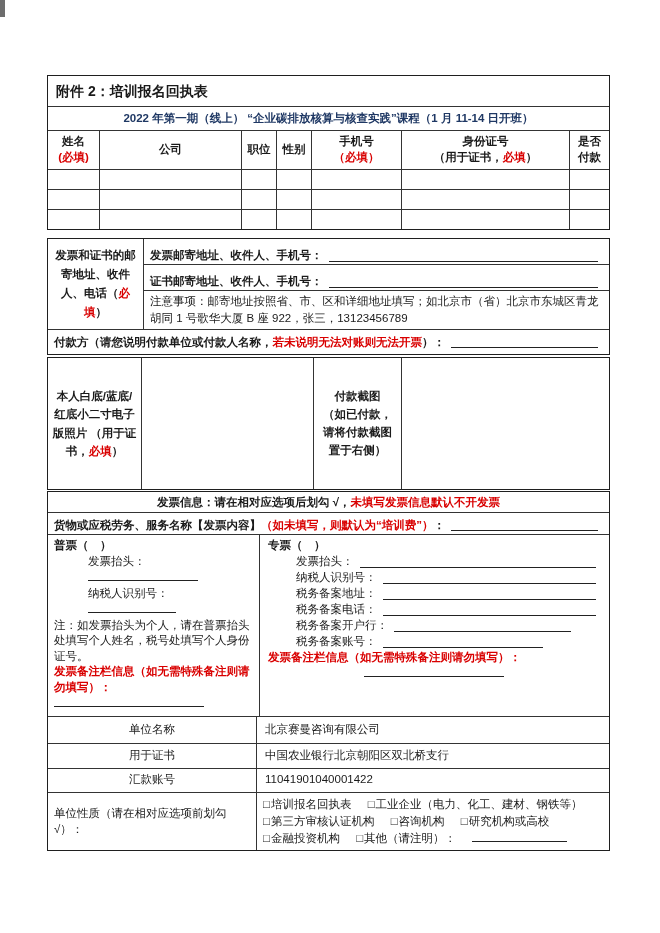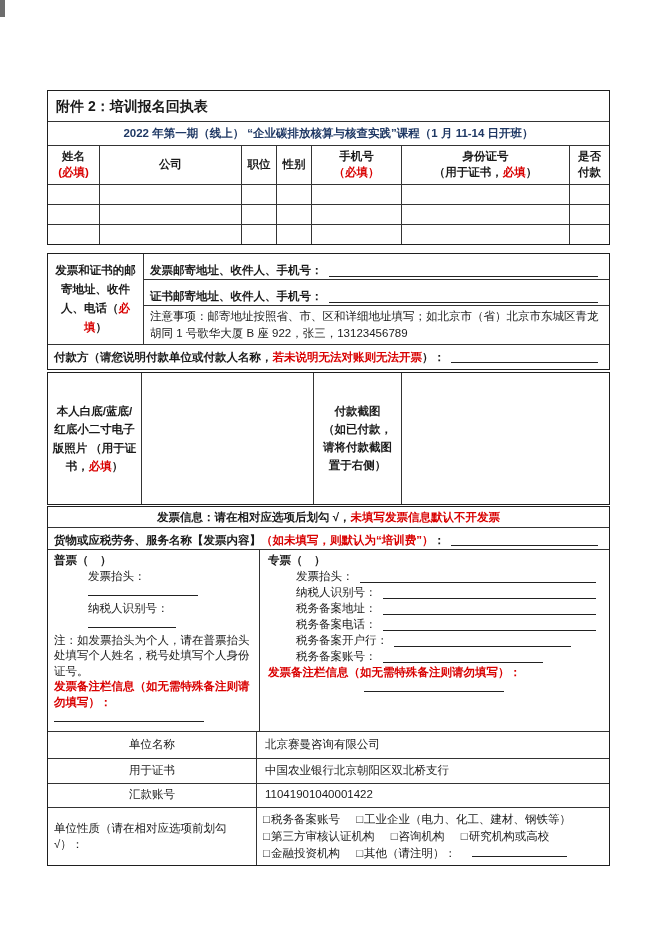--- a/index.html
+++ b/index.html
@@ -2,21 +2,21 @@
 <html><head>
 <meta charset="utf-8">
 <style>
   html,body { margin:0; padding:0; background:#ffffff; }
   .page {
     position:relative; width:660px; height:933px; background:#ffffff;
     font-family:"Liberation Sans","DejaVu Sans",sans-serif; color:#1a1a1a;
     overflow:hidden; border-right:1px solid #e3e3e3; border-bottom:1px solid #e9e9e9;
   }
   .artifact { position:absolute; left:0; top:0; width:5px; height:17px; background:#6d6d6d; }
-  .form { position:absolute; left:47px; top:90px; width:563px; font-size:11.5px; line-height:1.35; }
+  .form { position:absolute; left:47px; top:75px; width:563px; font-size:11.5px; line-height:1.35; }
   .sec { border:1.5px solid #1f1f1f; box-sizing:border-box; background:#fff; }
   .bt { border-top:1px solid #343434; }
   .bL { border-left:1px solid #343434; }
   .b { font-weight:bold; }
   .rq { color:#d90000; }
   .blue { color:#1f3864; }
   .center { text-align:center; }
   .flexr { display:flex; align-items:flex-end; }
   .fill { flex:1 1 auto; border-bottom:1px solid #222; height:13px; margin:0 3px 2px 6px; min-width:20px; }
   .ul { display:inline-block; border-bottom:1px solid #222; height:11px; vertical-align:baseline; }
@@ -250,21 +250,21 @@
       <div class="remitgrid bt r3">
         <div class="rl">汇款账号</div>
         <div class="rv bL">11041901040001422</div>
       </div>
 
 
       <div class="remitgrid bt">
         <div class="rl left">单位性质（请在相对应选项前划勾 √）：</div>
         <div class="orgs bL">
           <div>
-            <span class="opt"><span class="cb">□</span><span>税务备案账号</span></span>
+            <span class="opt"><span class="cb">□</span><span>培训报名回执表</span></span>
             <span class="opt"><span class="cb">□</span><span>工业企业（电力、化工、建材、钢铁等）</span></span>
           </div>
           <div>
             <span class="opt"><span class="cb">□</span><span>第三方审核认证机构</span></span>
             <span class="opt"><span class="cb">□</span><span>咨询机构</span></span>
             <span class="opt"><span class="cb">□</span><span>研究机构或高校</span></span>
           </div>
           <div>
             <span class="opt"><span class="cb">□</span><span>金融投资机构</span></span>
             <span class="opt"><span class="cb">□</span><span>其他（请注明）：</span></span>

